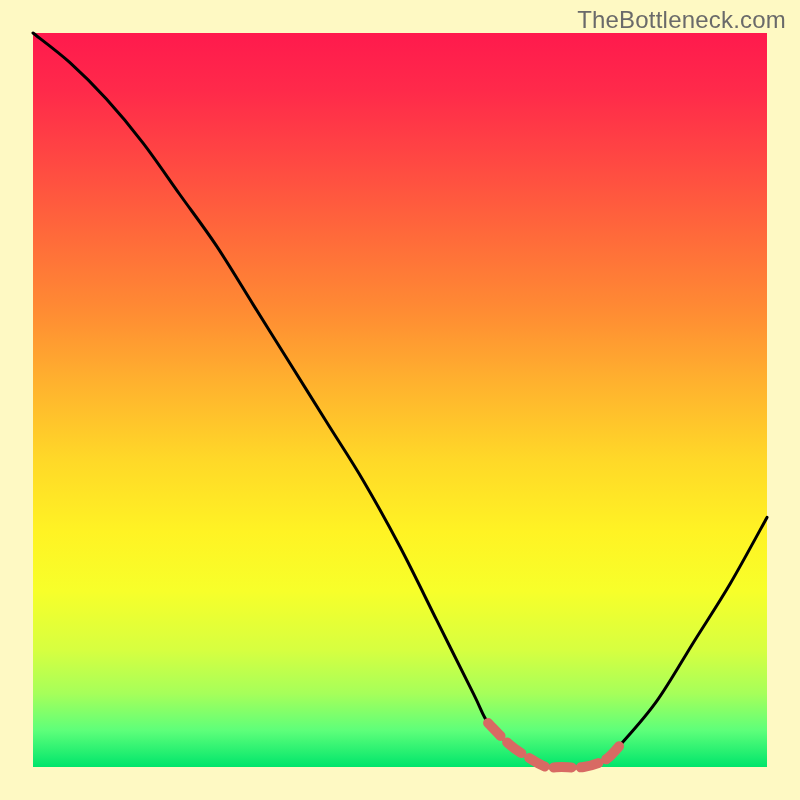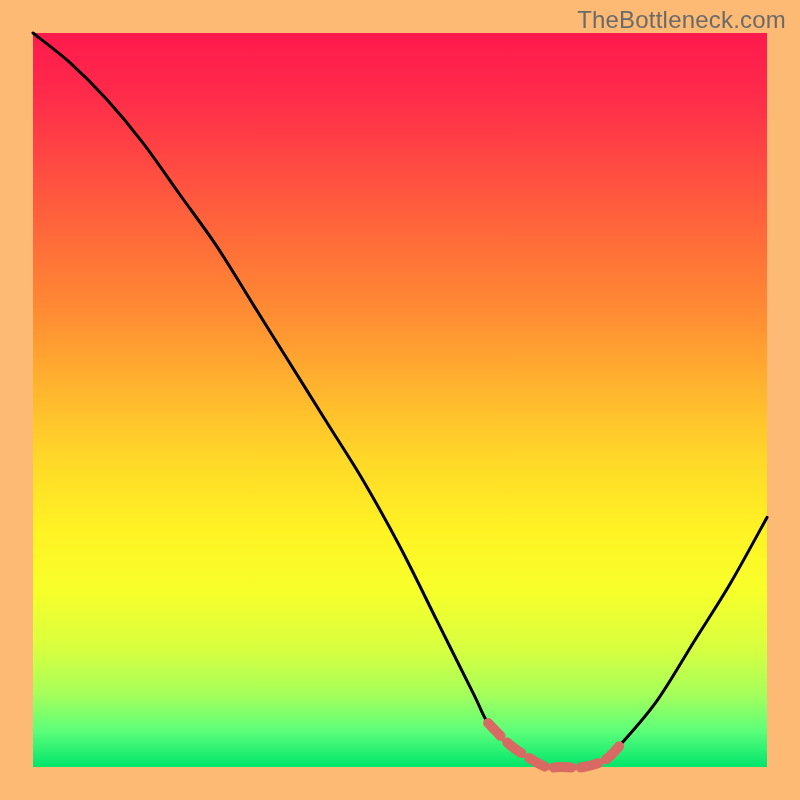--- a/index.html
+++ b/index.html
@@ -10,21 +10,21 @@
     background: #000;
     overflow: hidden;
     font-family: Arial, Helvetica, sans-serif;
   }
   .frame {
     position: absolute;
     left: 0;
     top: 0;
     width: 800px;
     height: 800px;
-    background: #fdba74;
+    background: #fef9c3;
   }
   .watermark {
     position: absolute;
     top: 6px;
     right: 14px;
     color: #6a6a6a;
     font-size: 24px;
     font-weight: 500;
     letter-spacing: 0.2px;
   }

